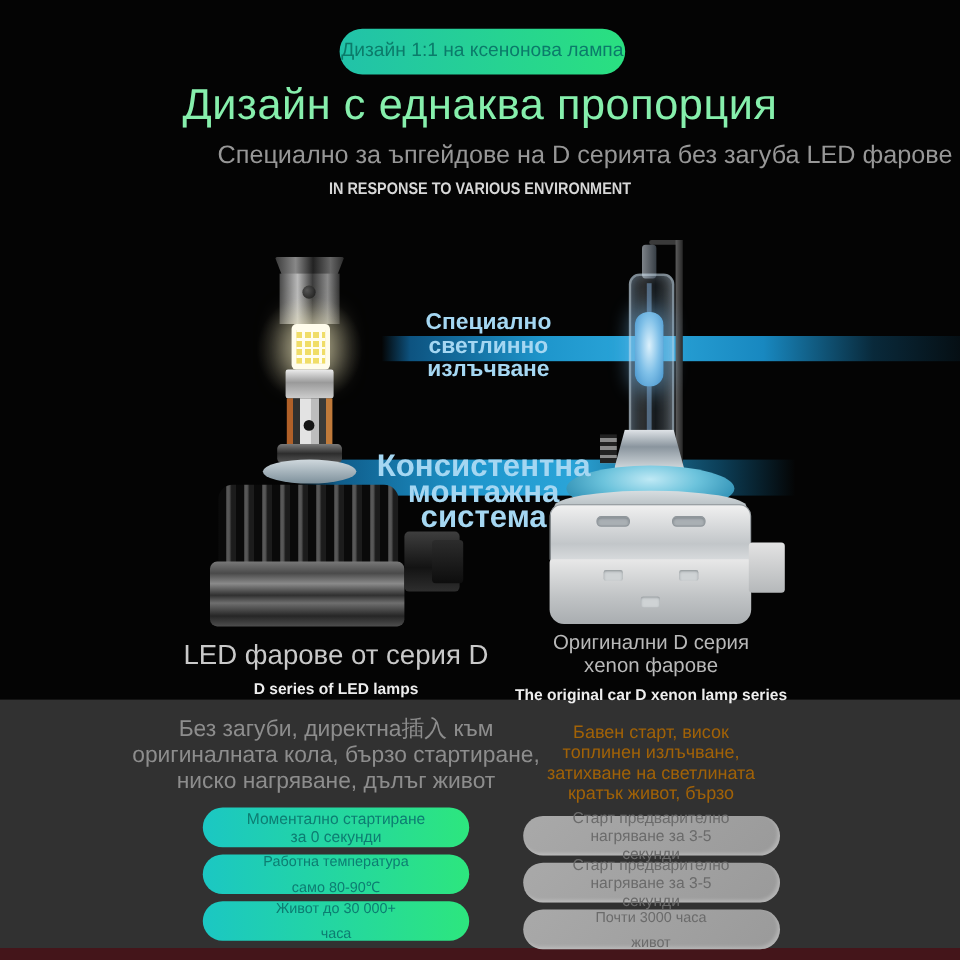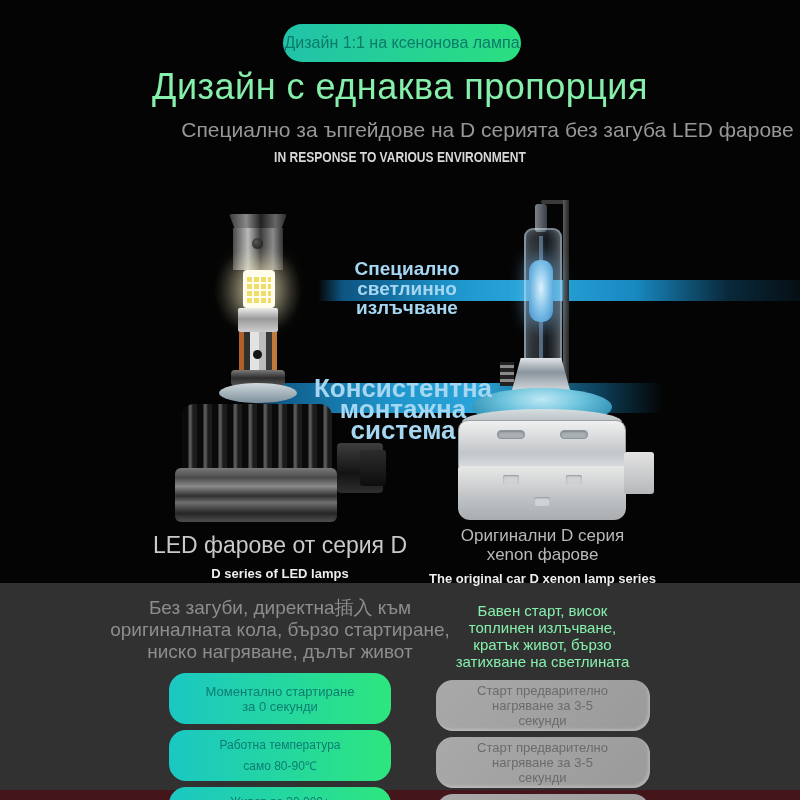--- a/index.html
+++ b/index.html
@@ -103,23 +103,23 @@
   .col{position:absolute;text-align:center;z-index:5;}
   .col-left{left:105px;top:532px;width:350px;}
   .col-right{left:395px;top:526px;width:295px;}
   .prod-name{color:#c9c9c9;font-size:23px;line-height:27px;}
   .prod-name-2l{color:#b9b9b9;font-size:17px;line-height:19px;}
   .prod-name-2l span{display:block;}
   .prod-name-en{color:#ededed;font-size:13px;font-weight:bold;margin-top:7px;}
   .desc{margin-top:16px;color:#8d8d8d;}
   .desc span{display:block;}
   .desc-left{font-size:19px;line-height:22px;}
-  .desc-right{font-size:15px;line-height:17px;color:#86efac;}
+  .desc-right{font-size:15px;line-height:17px;color:#a16207;}
   .pills{margin-top:10px;display:flex;flex-direction:column;align-items:center;}
-  .pill{height:51px;border-radius:17px;margin-bottom:6px;display:flex;flex-direction:column;
+  .pill{height:33px;border-radius:17px;margin-bottom:6px;display:flex;flex-direction:column;
     justify-content:center;align-items:center;overflow:visible;flex:none;}
   .pill span{display:block;}
   .pill-green{width:222px;background:linear-gradient(90deg,#1bc7c3,#2de67e);color:#0d7d72;}
   .pill-gray{width:214px;background:linear-gradient(135deg,#a9a9a9,#9a9a9a);color:#6b6b6b;
     box-shadow:inset -2px -2px 3px rgba(255,255,255,.25);}
   .t-sm{font-size:13px;line-height:15px;}
   .t-lg{font-size:12px;line-height:21px;}
 </style>
 </head>
 <body>
@@ -214,22 +214,22 @@
 
   <div class="col col-right">
     <div class="prod-name-2l">
       <span>Оригинални D серия</span>
       <span>xenon фарове</span>
     </div>
     <div class="prod-name-en">The original car D xenon lamp series</div>
     <div class="desc desc-right">
       <span>Бавен старт, висок</span>
       <span>топлинен излъчване,</span>
+      <span>затихване на светлината</span>
       <span>кратък живот, бързо</span>
-      <span>затихване на светлината</span>
     </div>
     <div class="pills">
       <div class="pill pill-gray t-sm">
         <span>Старт предварително</span>
         <span>нагряване за 3-5</span>
         <span>секунди</span>
       </div>
       <div class="pill pill-gray t-sm">
         <span>Старт предварително</span>
         <span>нагряване за 3-5</span>

